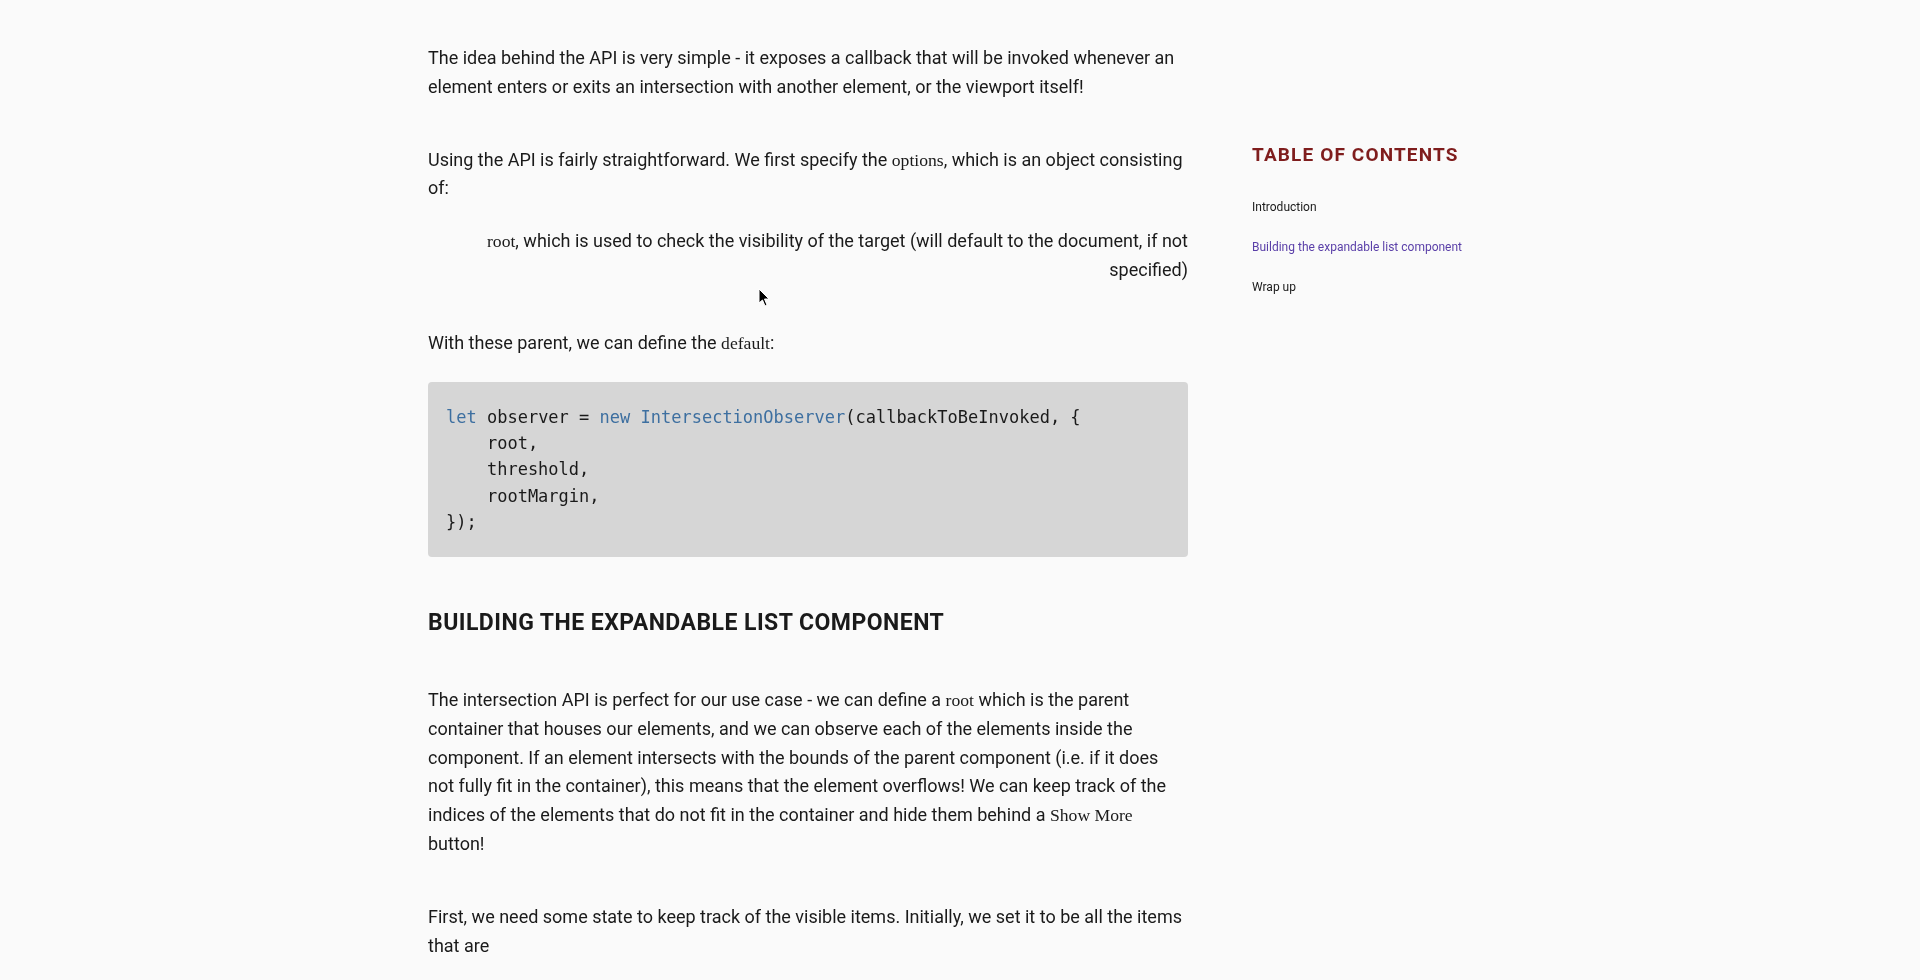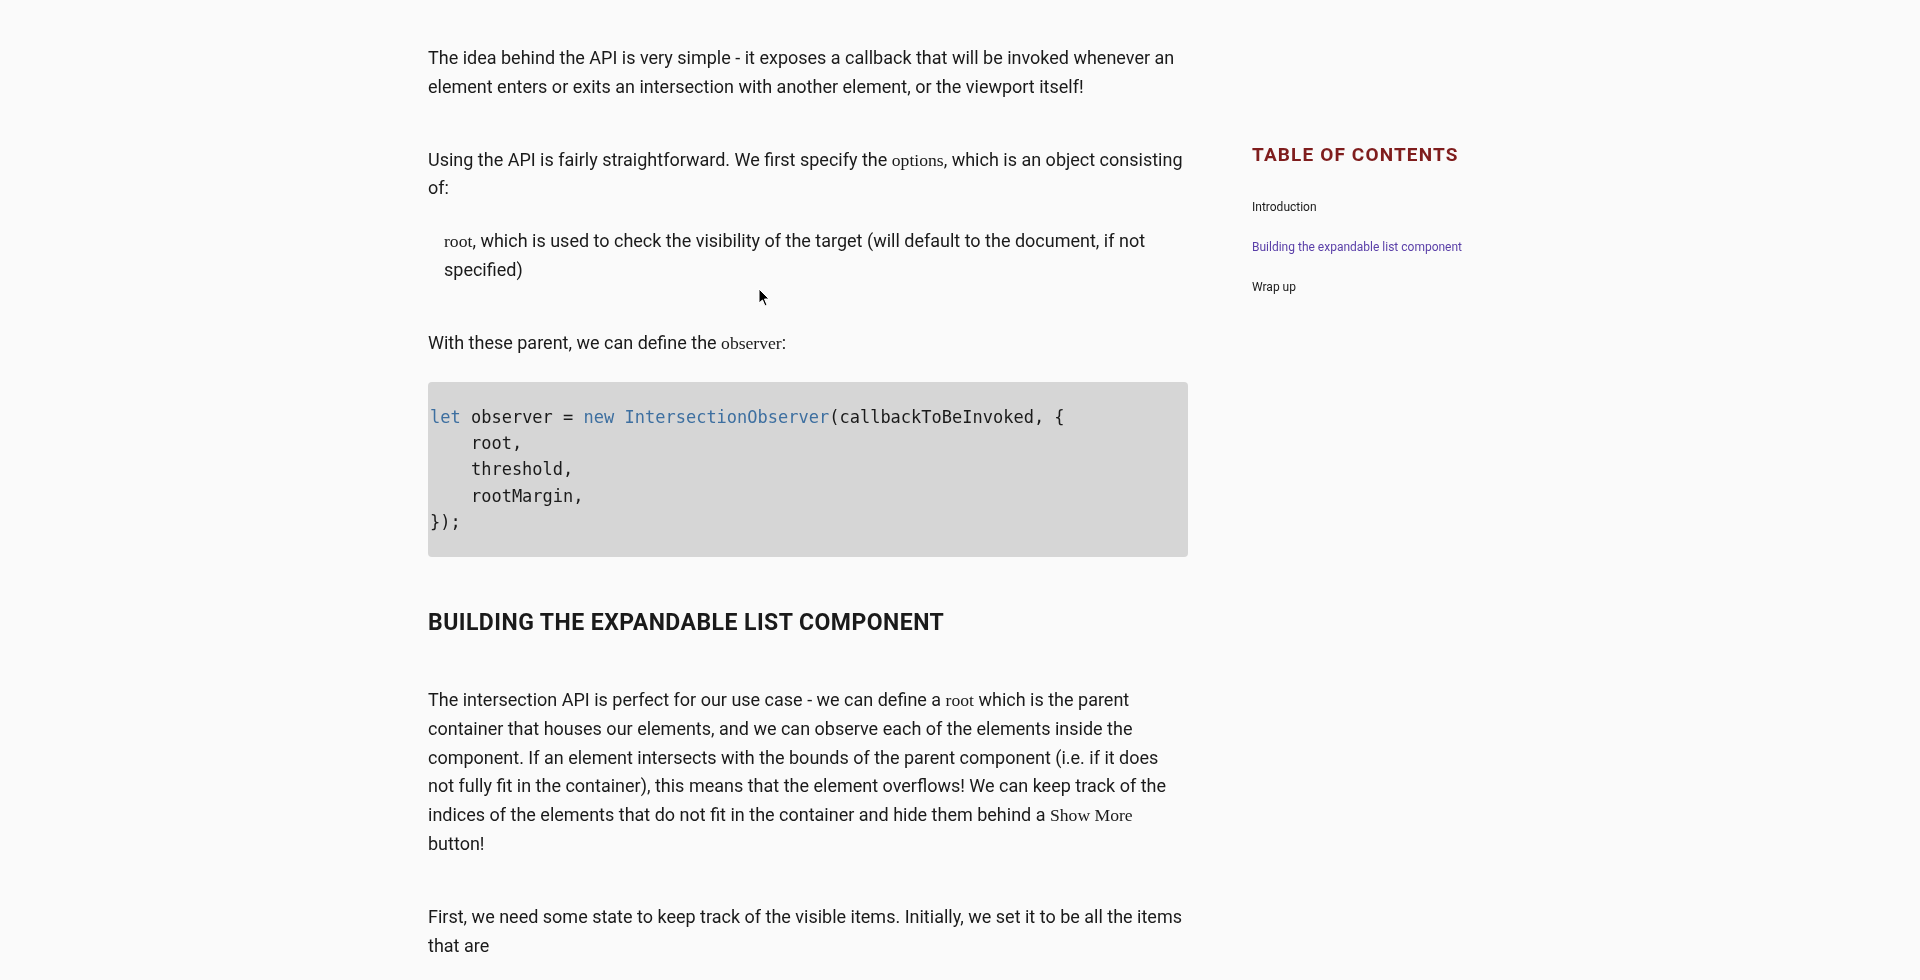--- a/index.html
+++ b/index.html
@@ -29,30 +29,31 @@
     color: #1a1a1a;
     margin-top: 44px;
   }
   .article ul {
     list-style: none;
     margin-bottom: 24px;
     padding-left: 16px;
   }
   .article ul li {
     margin-bottom: 28px;
+    text-align: right;
   }
   code.inline {
     font-family: Liberation Serif, serif;
     font-size: 0.98em;
     background: transparent;
   }
   .codeblock {
     background: #d6d6d6;
     border-radius: 4px;
-    padding: 22px 2px;
+    padding: 22px 18px;
     font-family: ui-monospace, SFMono-Regular, "SF Mono", Menlo, Consolas, monospace;
     font-size: 17px;
     line-height: 1.55;
     white-space: pre;
     margin-bottom: 48px;
     color: #1a1a1a;
     overflow-x: auto;
   }
   .tok-kw { color: #3d6fa0; }
   .tok-type { color: #3d6fa0; }
@@ -110,21 +111,21 @@
       <span>Using the API is fairly straightforward. We first specify the </span><code class="inline">options</code><span>, which is an object consisting of:</span>
     </p>
 
     <ul>
       <li>
         <code class="inline">root</code><span>, which is used to check the visibility of the target (will default to the document, if not specified)</span>
       </li>
     </ul>
 
     <p>
-      <span>With these parent, we can define the </span><code class="inline">observer</code><span>:</span>
+      <span>With these parent, we can define the </span><code class="inline">default</code><span>:</span>
     </p>
 
     <div class="codeblock"><span class="tok-kw">let</span><span> observer = </span><span class="tok-kw">new</span><span class="tok-type"> IntersectionObserver</span><span>(callbackToBeInvoked, {</span>
 <span>    root,</span>
 <span>    threshold,</span>
 <span>    rootMargin,</span>
 <span>});</span></div>
 
     <h2 class="section">BUILDING THE EXPANDABLE LIST COMPONENT</h2>
 

